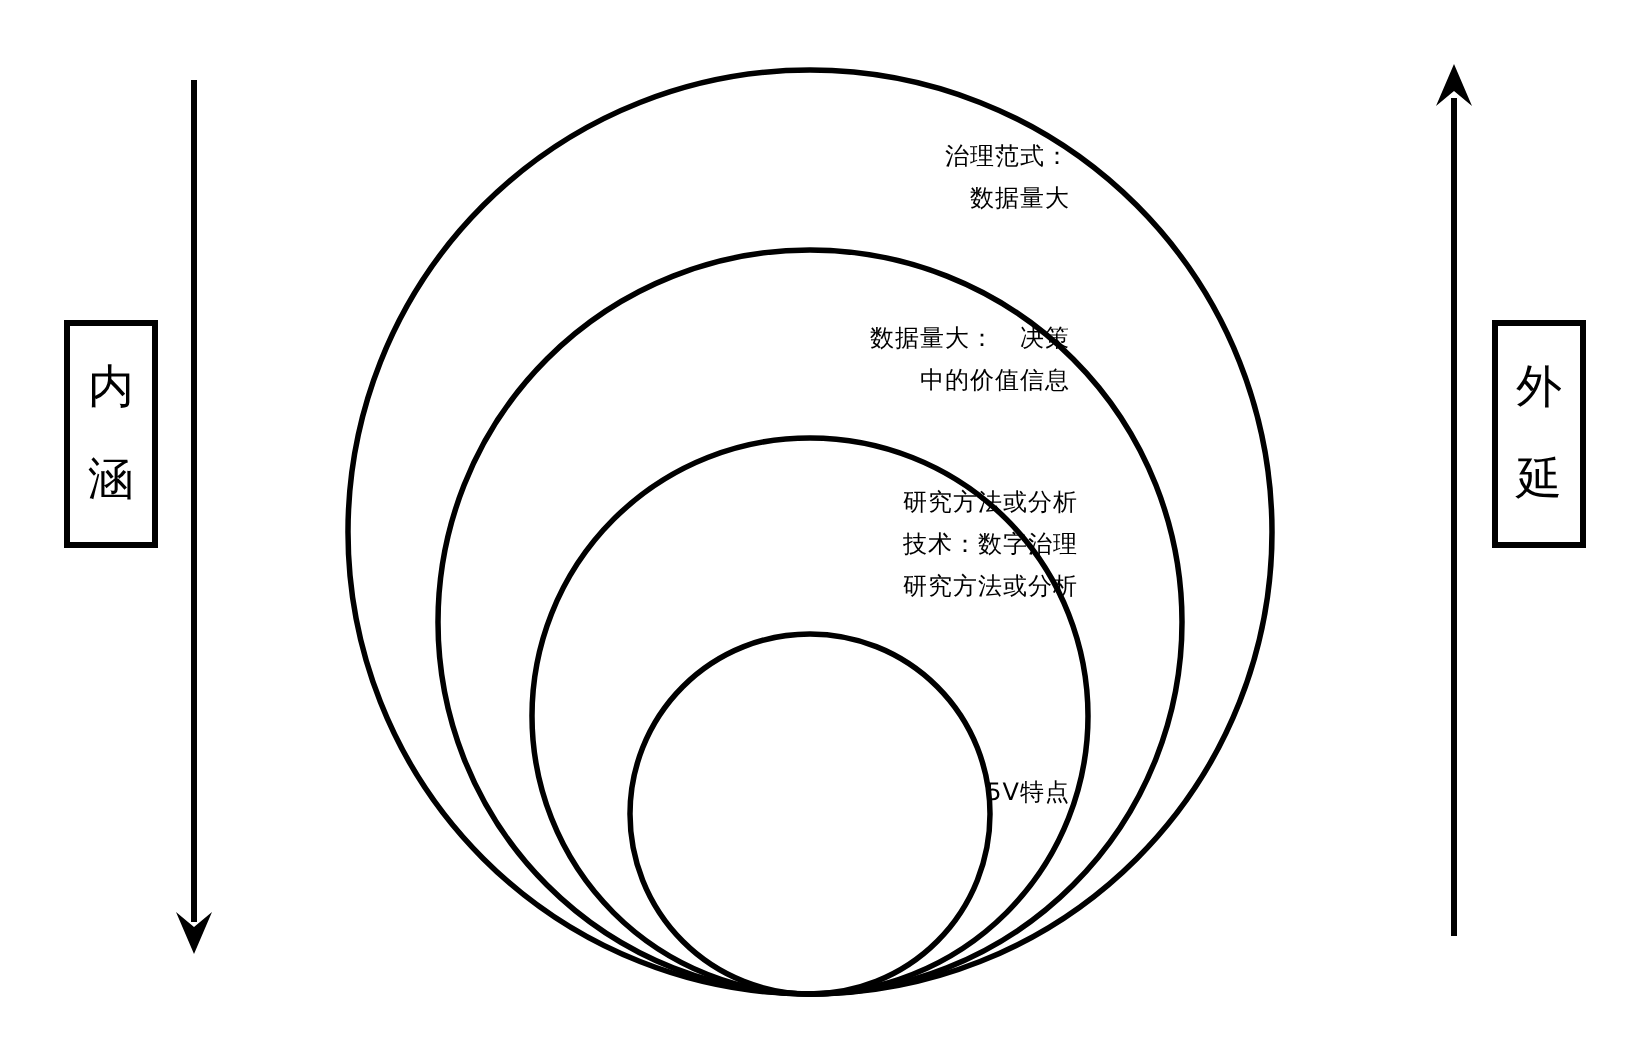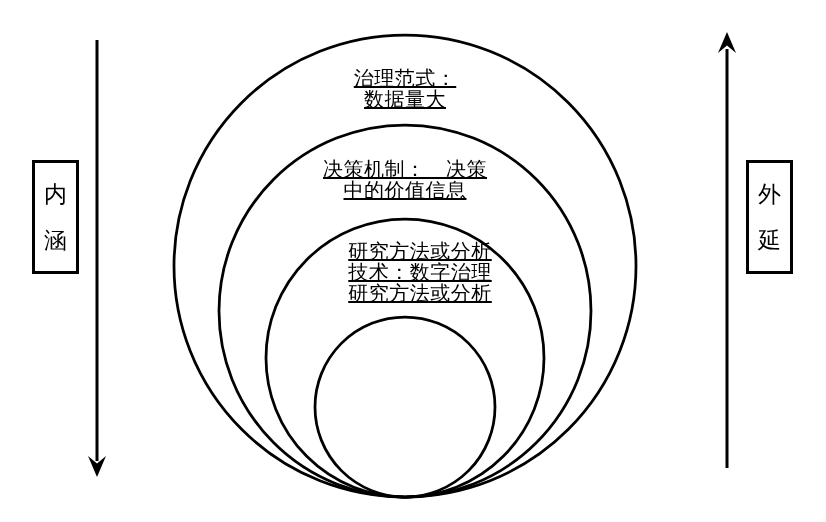--- a/index.html
+++ b/index.html
@@ -30,26 +30,25 @@
     stroke-width: 3;
     fill: none;
   }
   .arrow-head {
     fill: #000000;
     stroke: none;
   }
   .ring-label {
     position: absolute;
     width: 260px;
-    text-align: center;
+    text-align: right;
     color: #000000;
-    font-size: 20px;
+    font-size: 12px;
     line-height: 21px;
     letter-spacing: 0.5px;
-    text-decoration: underline;
   }
   .axis-box {
     position: absolute;
     width: 47px;
     height: 114px;
     border: 3px solid #000000;
     box-sizing: border-box;
     background: #ffffff;
     display: flex;
     flex-direction: column;
@@ -86,31 +85,32 @@
       <path class="arrow-head" d="M 727 32 L 718 53 L 727 45.5 L 736 53 Z"></path>
     </g>
   </svg>
 
   <div class="ring-label" style="left:275px; top:68px;">
     <div>治理范式：</div>
     <div>数据量大</div>
   </div>
 
   <div class="ring-label" style="left:275px; top:159px;">
-    <div>决策机制：　决策</div>
+    <div>数据量大：　决策</div>
     <div>中的价值信息</div>
   </div>
 
-  <div class="ring-label" style="left:290px; top:241px;">
+  <div class="ring-label" style="left:279px; top:241px;">
     <div>研究方法或分析</div>
     <div>技术：数字治理</div>
     <div>研究方法或分析</div>
   </div>
 
   <div class="ring-label" style="left:275px; top:386px;">
+    <div>5V特点</div>
   </div>
 
   <div class="axis-box" style="left:32px; top:160px;">
     <span class="axis-char">内</span>
     <span class="axis-char">涵</span>
   </div>
 
   <div class="axis-box" style="left:746px; top:160px;">
     <span class="axis-char">外</span>
     <span class="axis-char">延</span>

